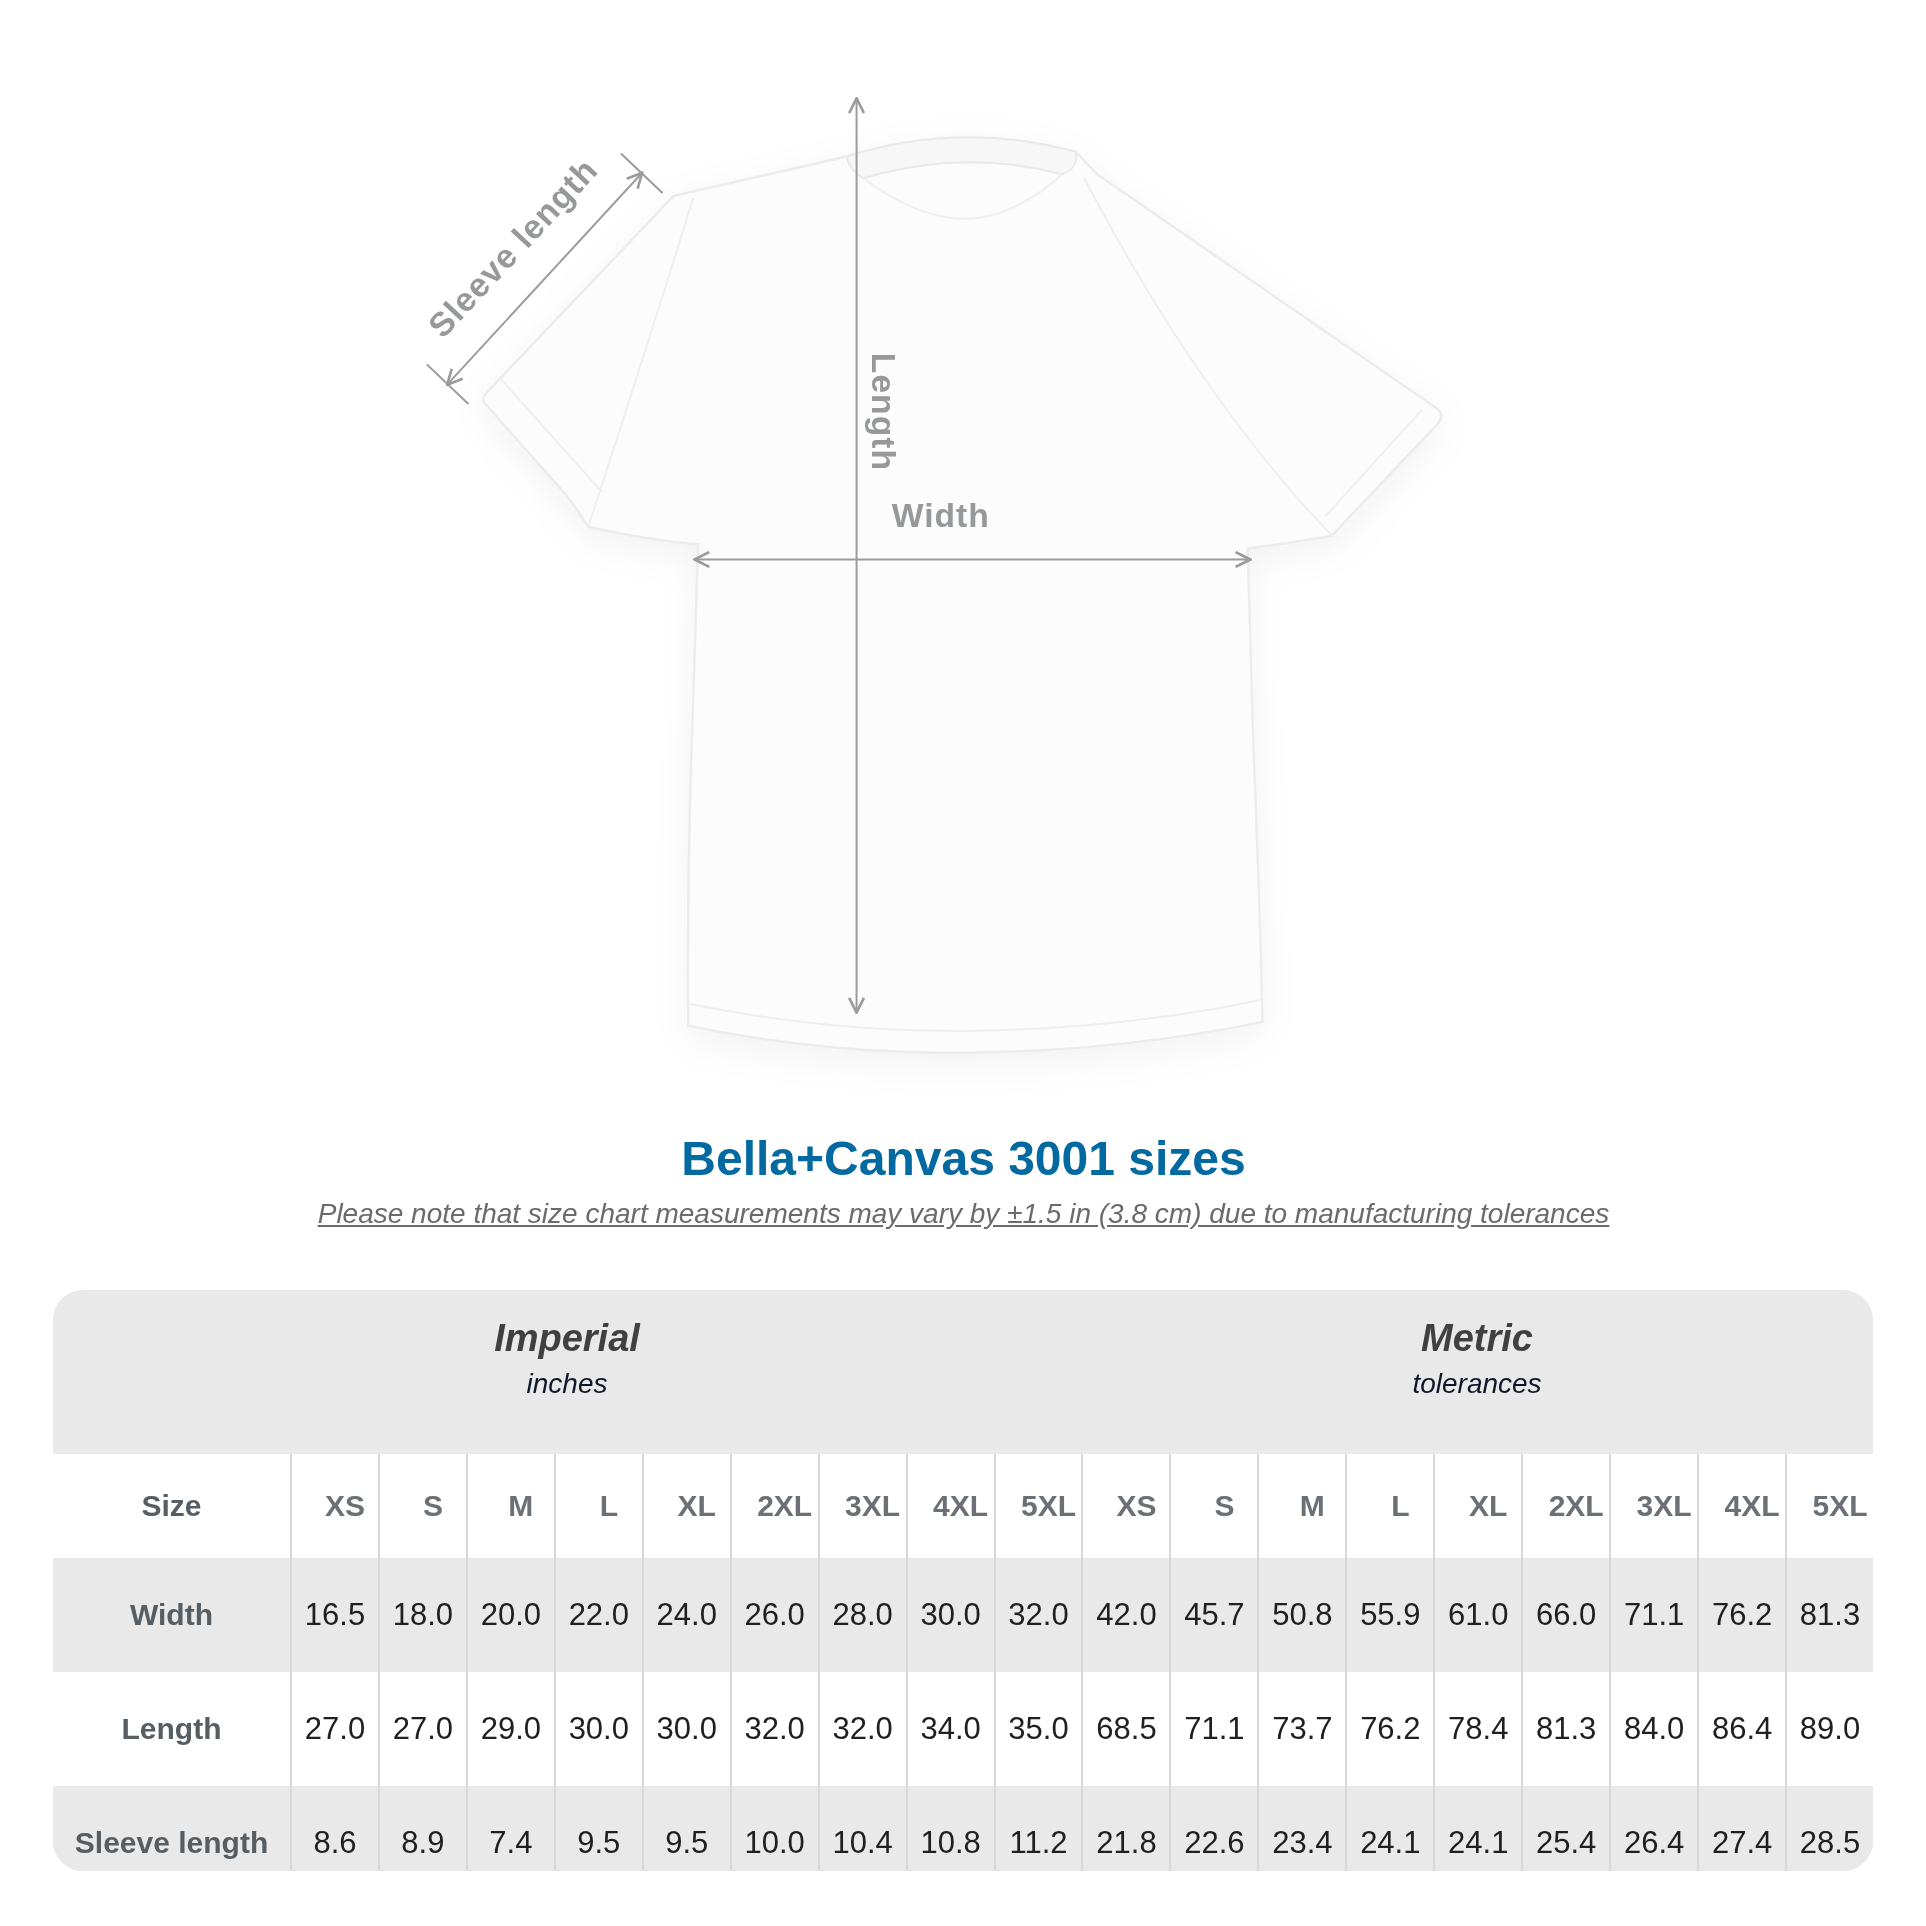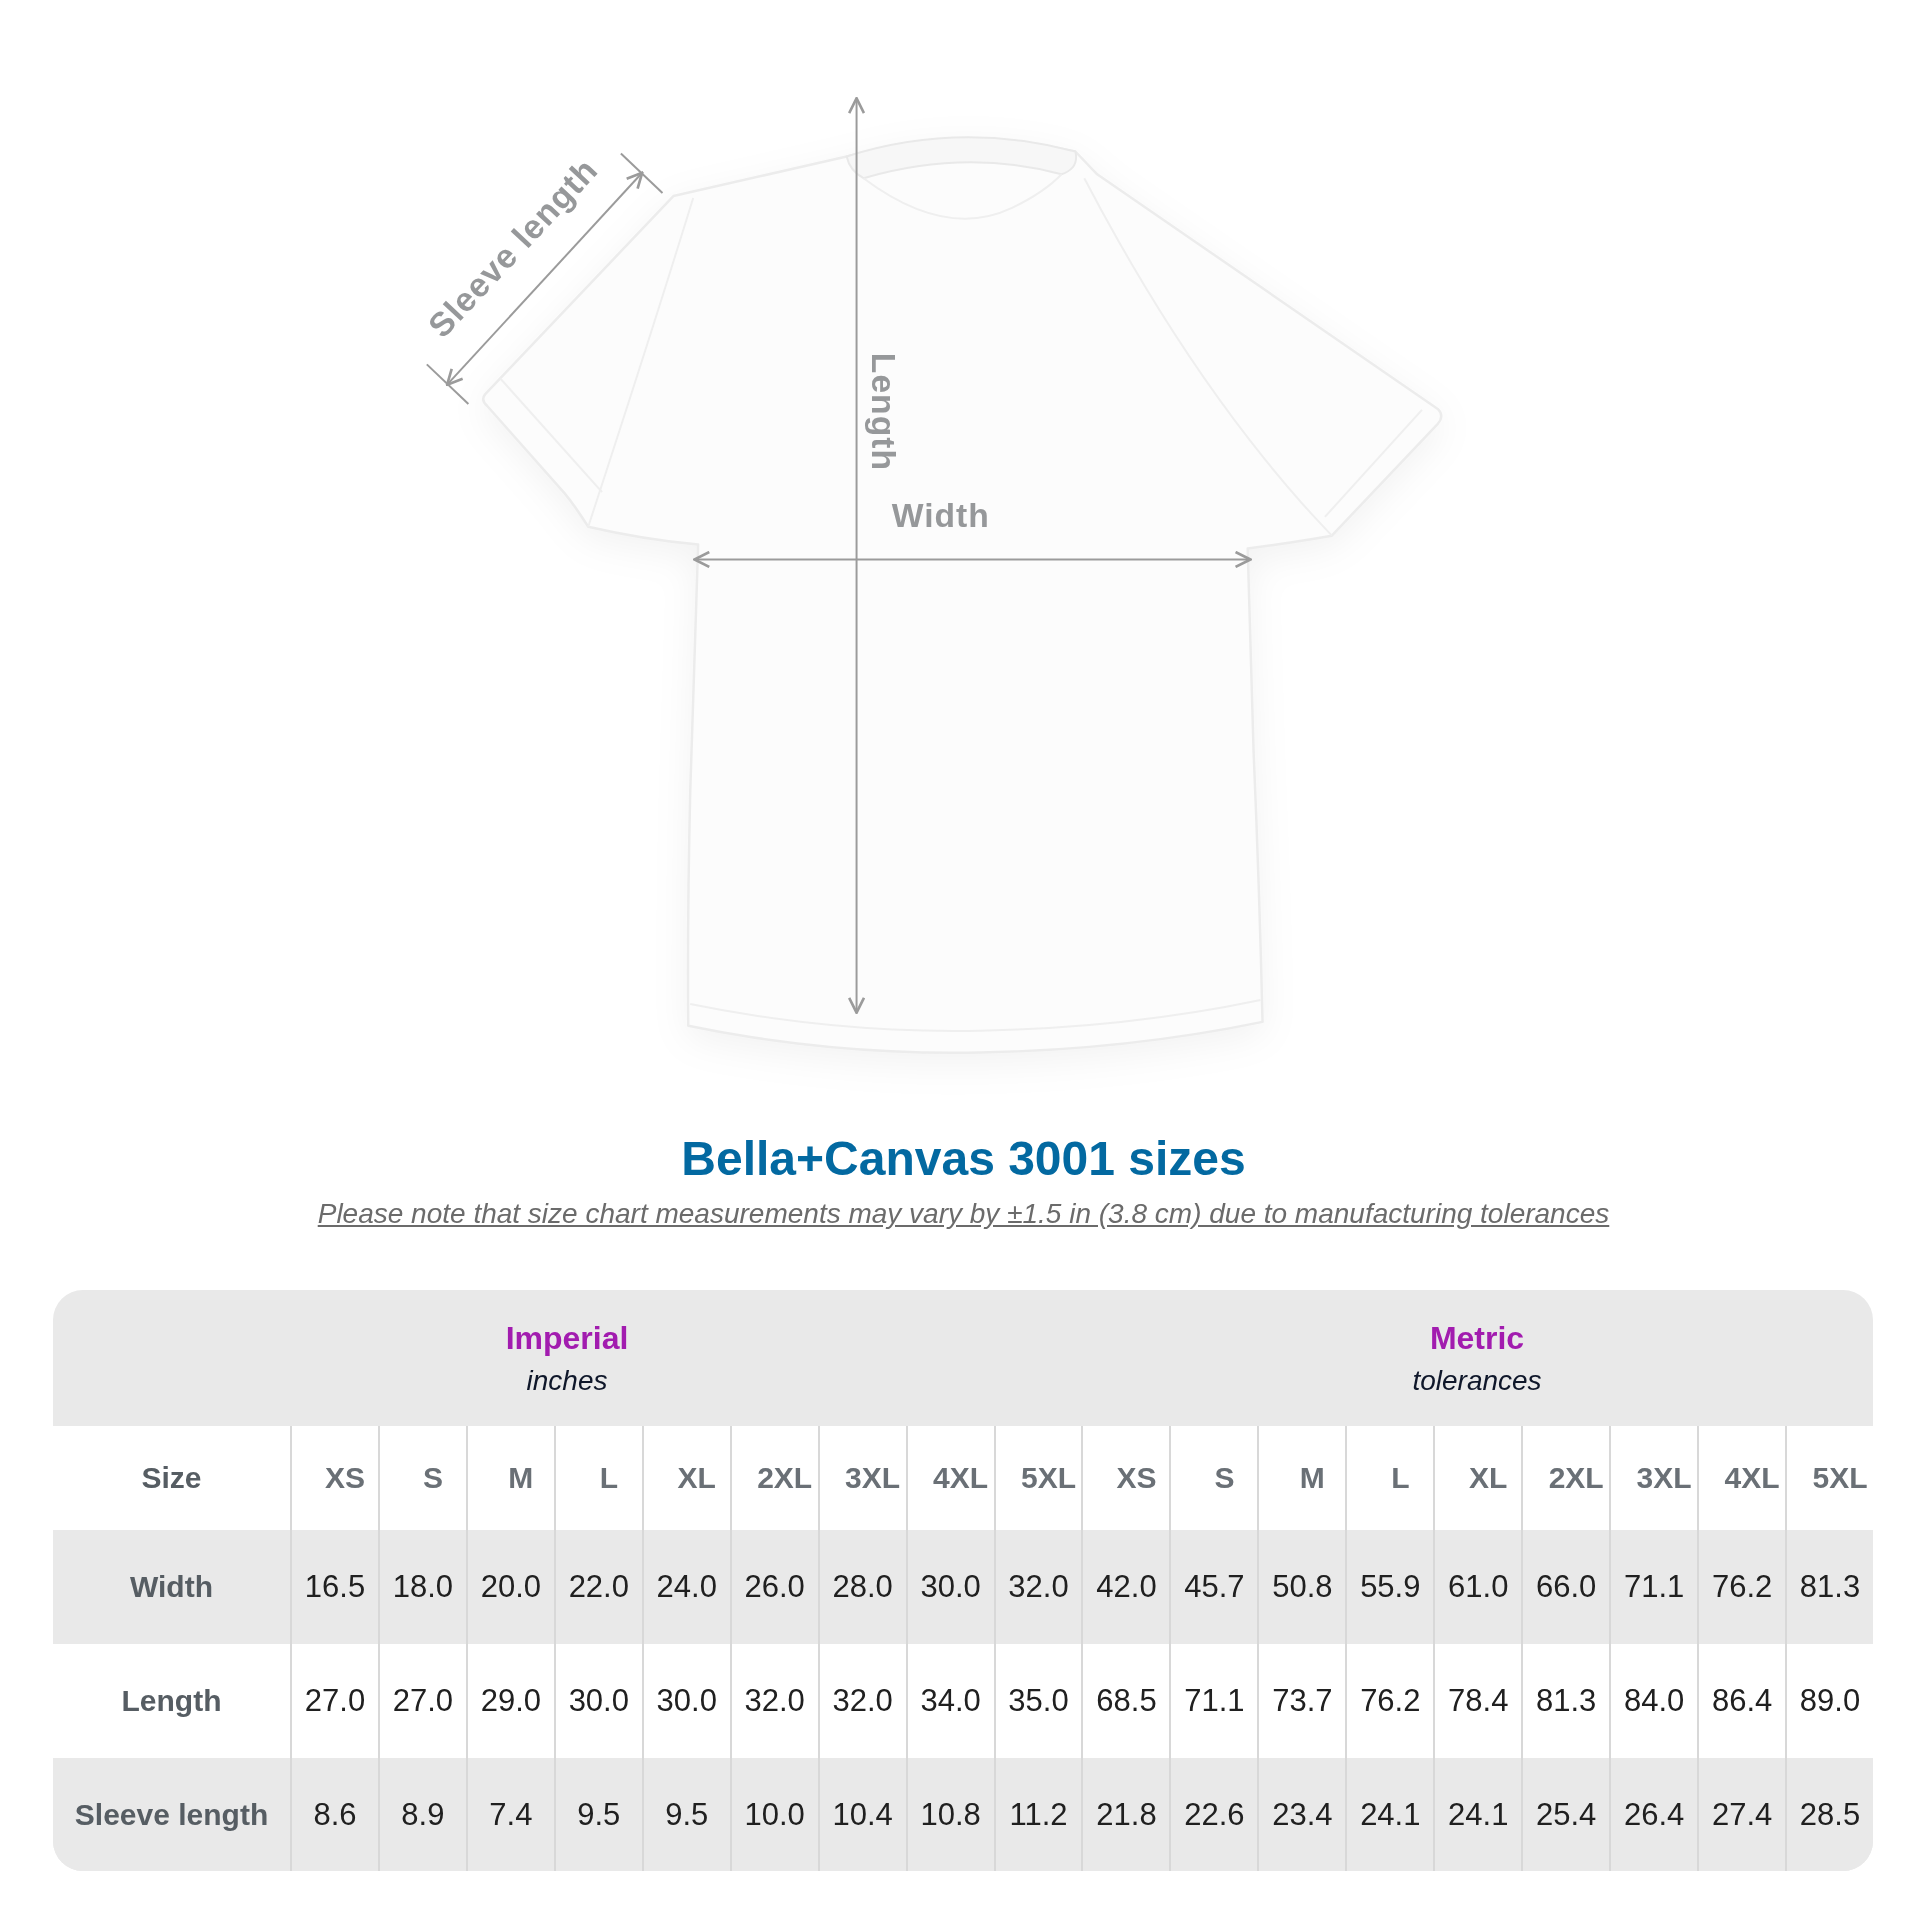--- a/index.html
+++ b/index.html
@@ -20,24 +20,24 @@
     font-size:48px;font-weight:bold;color:#0369a1;}
   .note{position:absolute;top:1198px;left:0;width:100%;text-align:center;
     font-size:28px;font-style:italic;color:#6b6b6b;text-decoration:underline;}
   
   .card{position:absolute;top:1290px;left:53px;width:1820px;height:581px;
     background:#e9e9e9;border-radius:30px;overflow:hidden;}
   .units-band{display:flex;height:136px;}
   .unit-head{flex:0 0 auto;display:flex;flex-direction:column;align-items:center;justify-content:center;gap:8px;}
   .unit-head.imperial{width:1028px;}
   .unit-head.metric{width:792px;}
-  .unit-name{font-size:32px;font-weight:bold;color:#a21caf;}
+  .unit-name{font-size:38px;font-weight:bold;font-style:italic;color:#404040;}
   .unit-sub{font-size:28px;font-style:italic;color:#0f172a;}
   .trow{display:grid;grid-template-columns:237px repeat(18,1fr);}
-  .trow.hdr{height:104px;background:#ffffff;}
+  .trow.hdr{height:104px;background:#ffffff;margin-top:28px;}
   .trow.r{height:114px;}
   .trow.gray{background:#e9e9e9;}
   .trow.white{background:#ffffff;}
   .c{display:flex;align-items:center;justify-content:center;
     font-size:31px;color:#202020;}
   .c + .c{border-left:2px solid #d8d8d8;}
   .c.lbl{font-weight:bold;color:#565d63;font-size:30px;}
   .c.szh{font-weight:bold;color:#6a7076;font-size:30px;padding-left:20px;}
 </style>
 </head>

